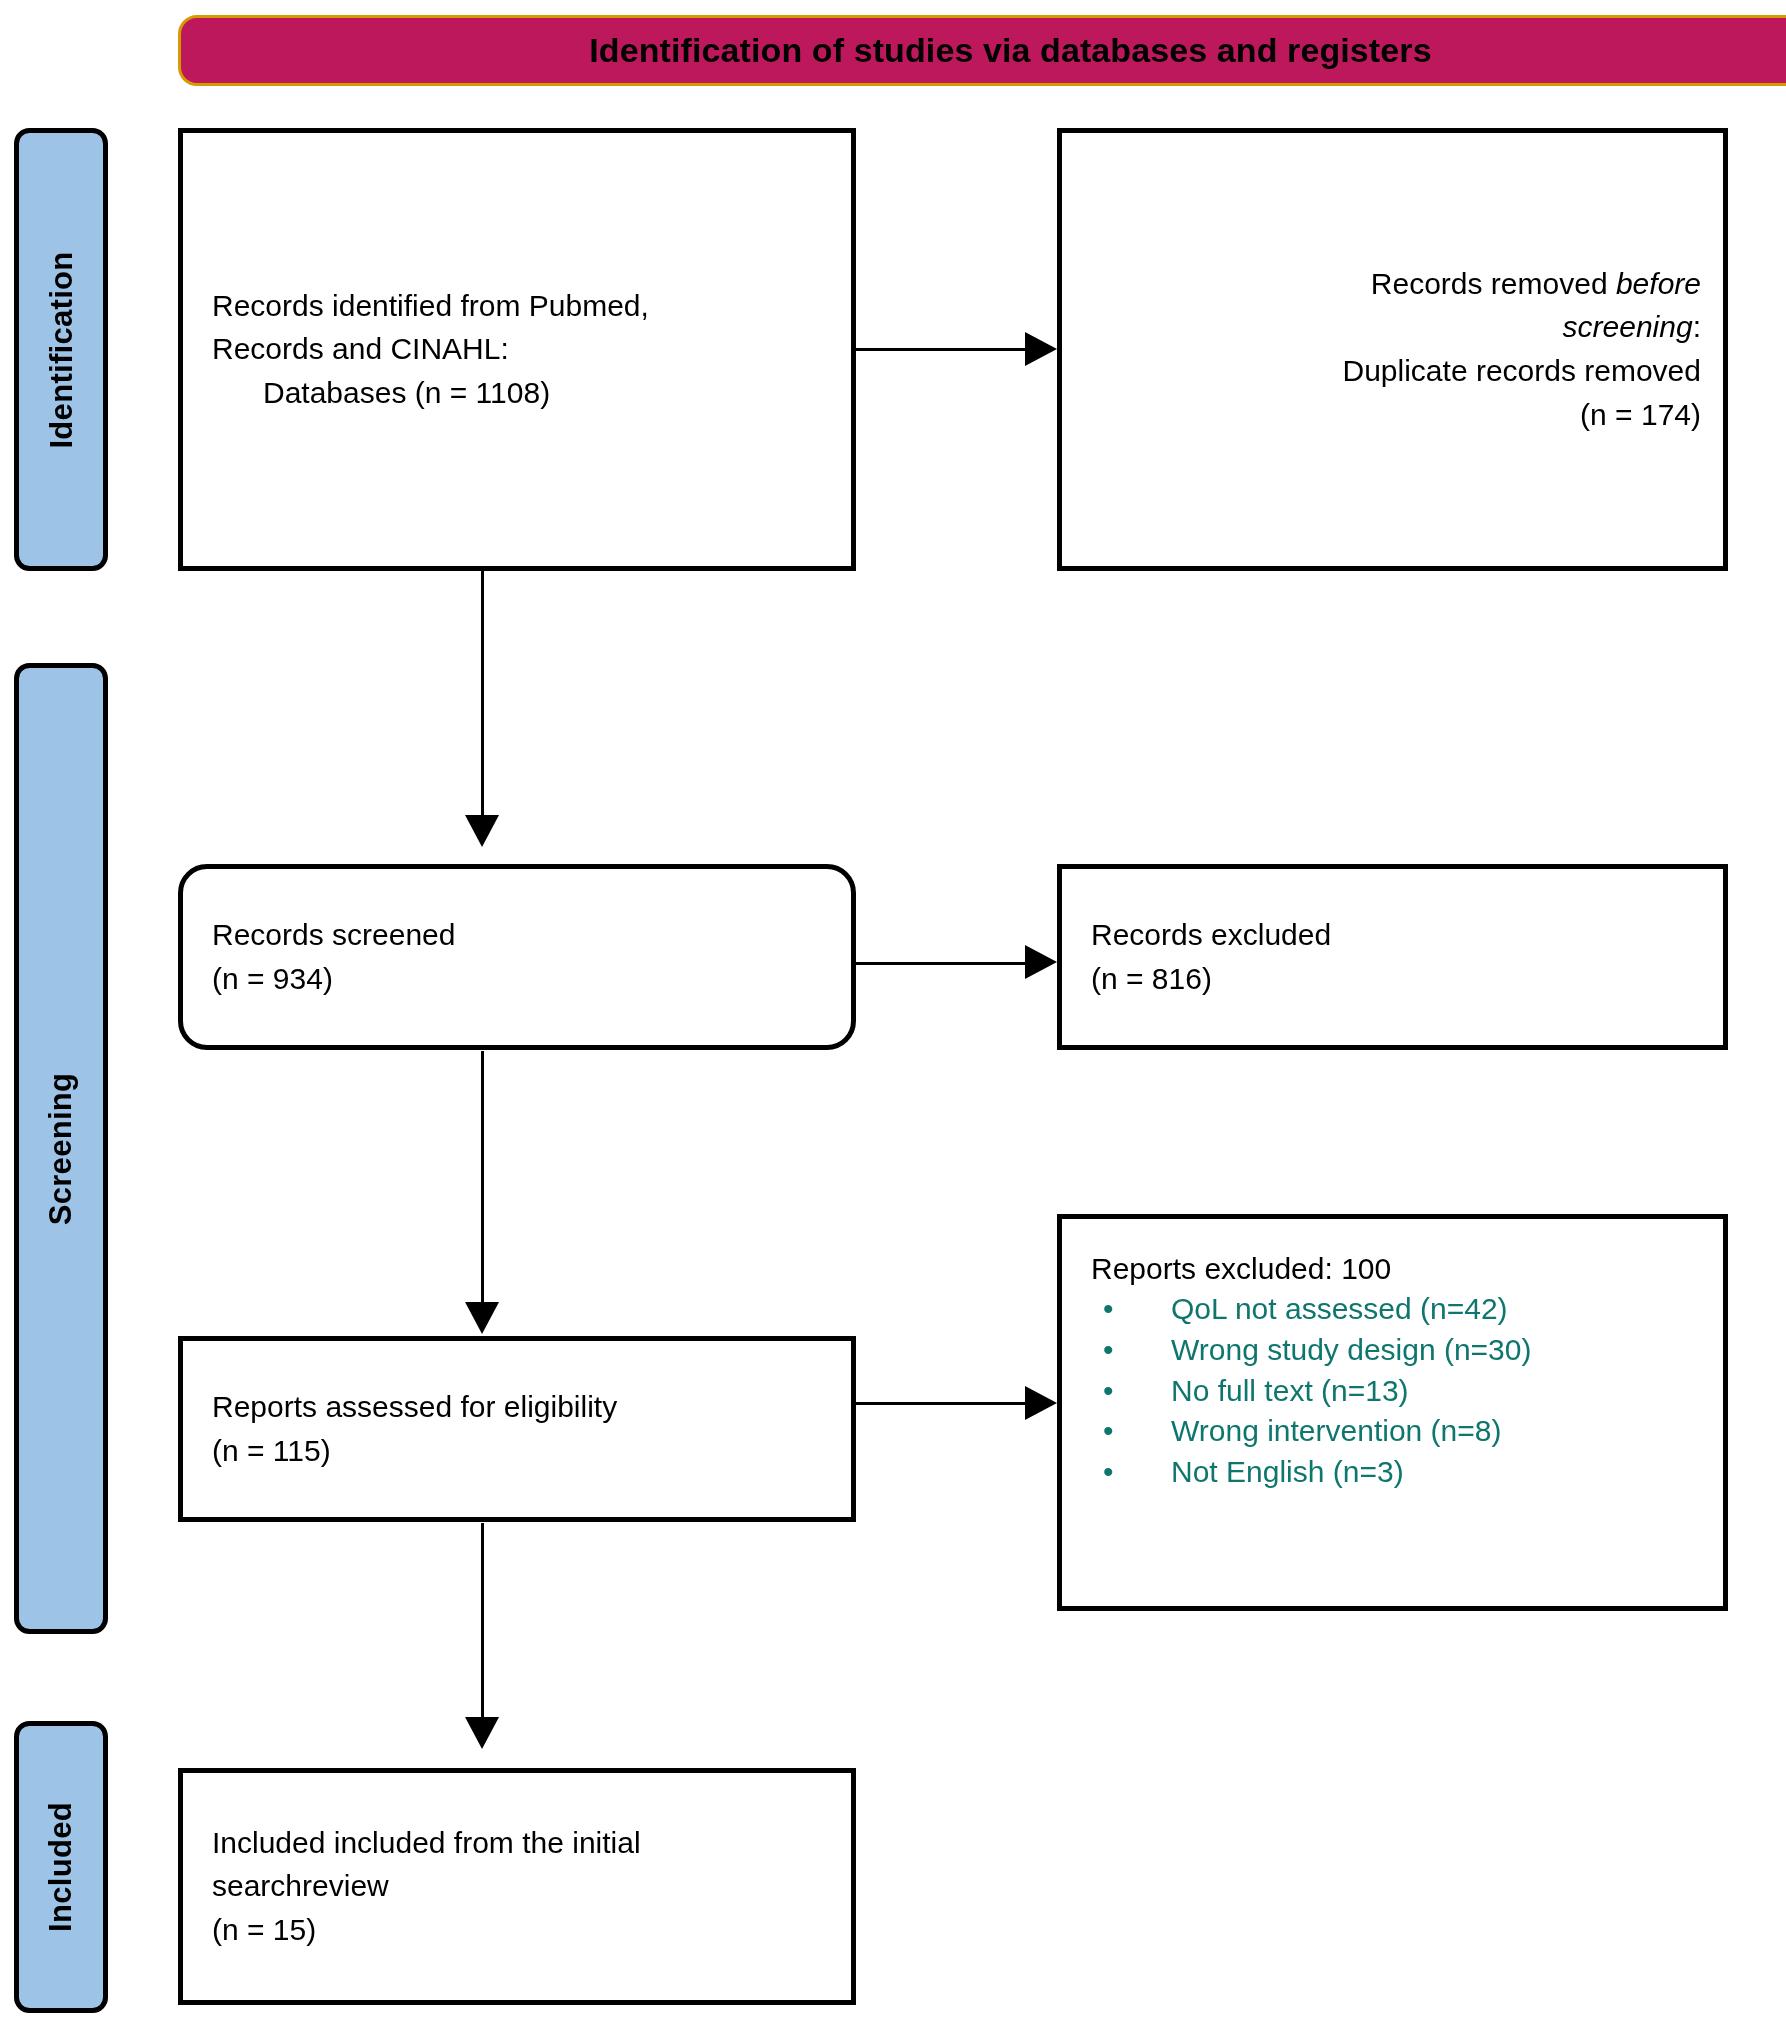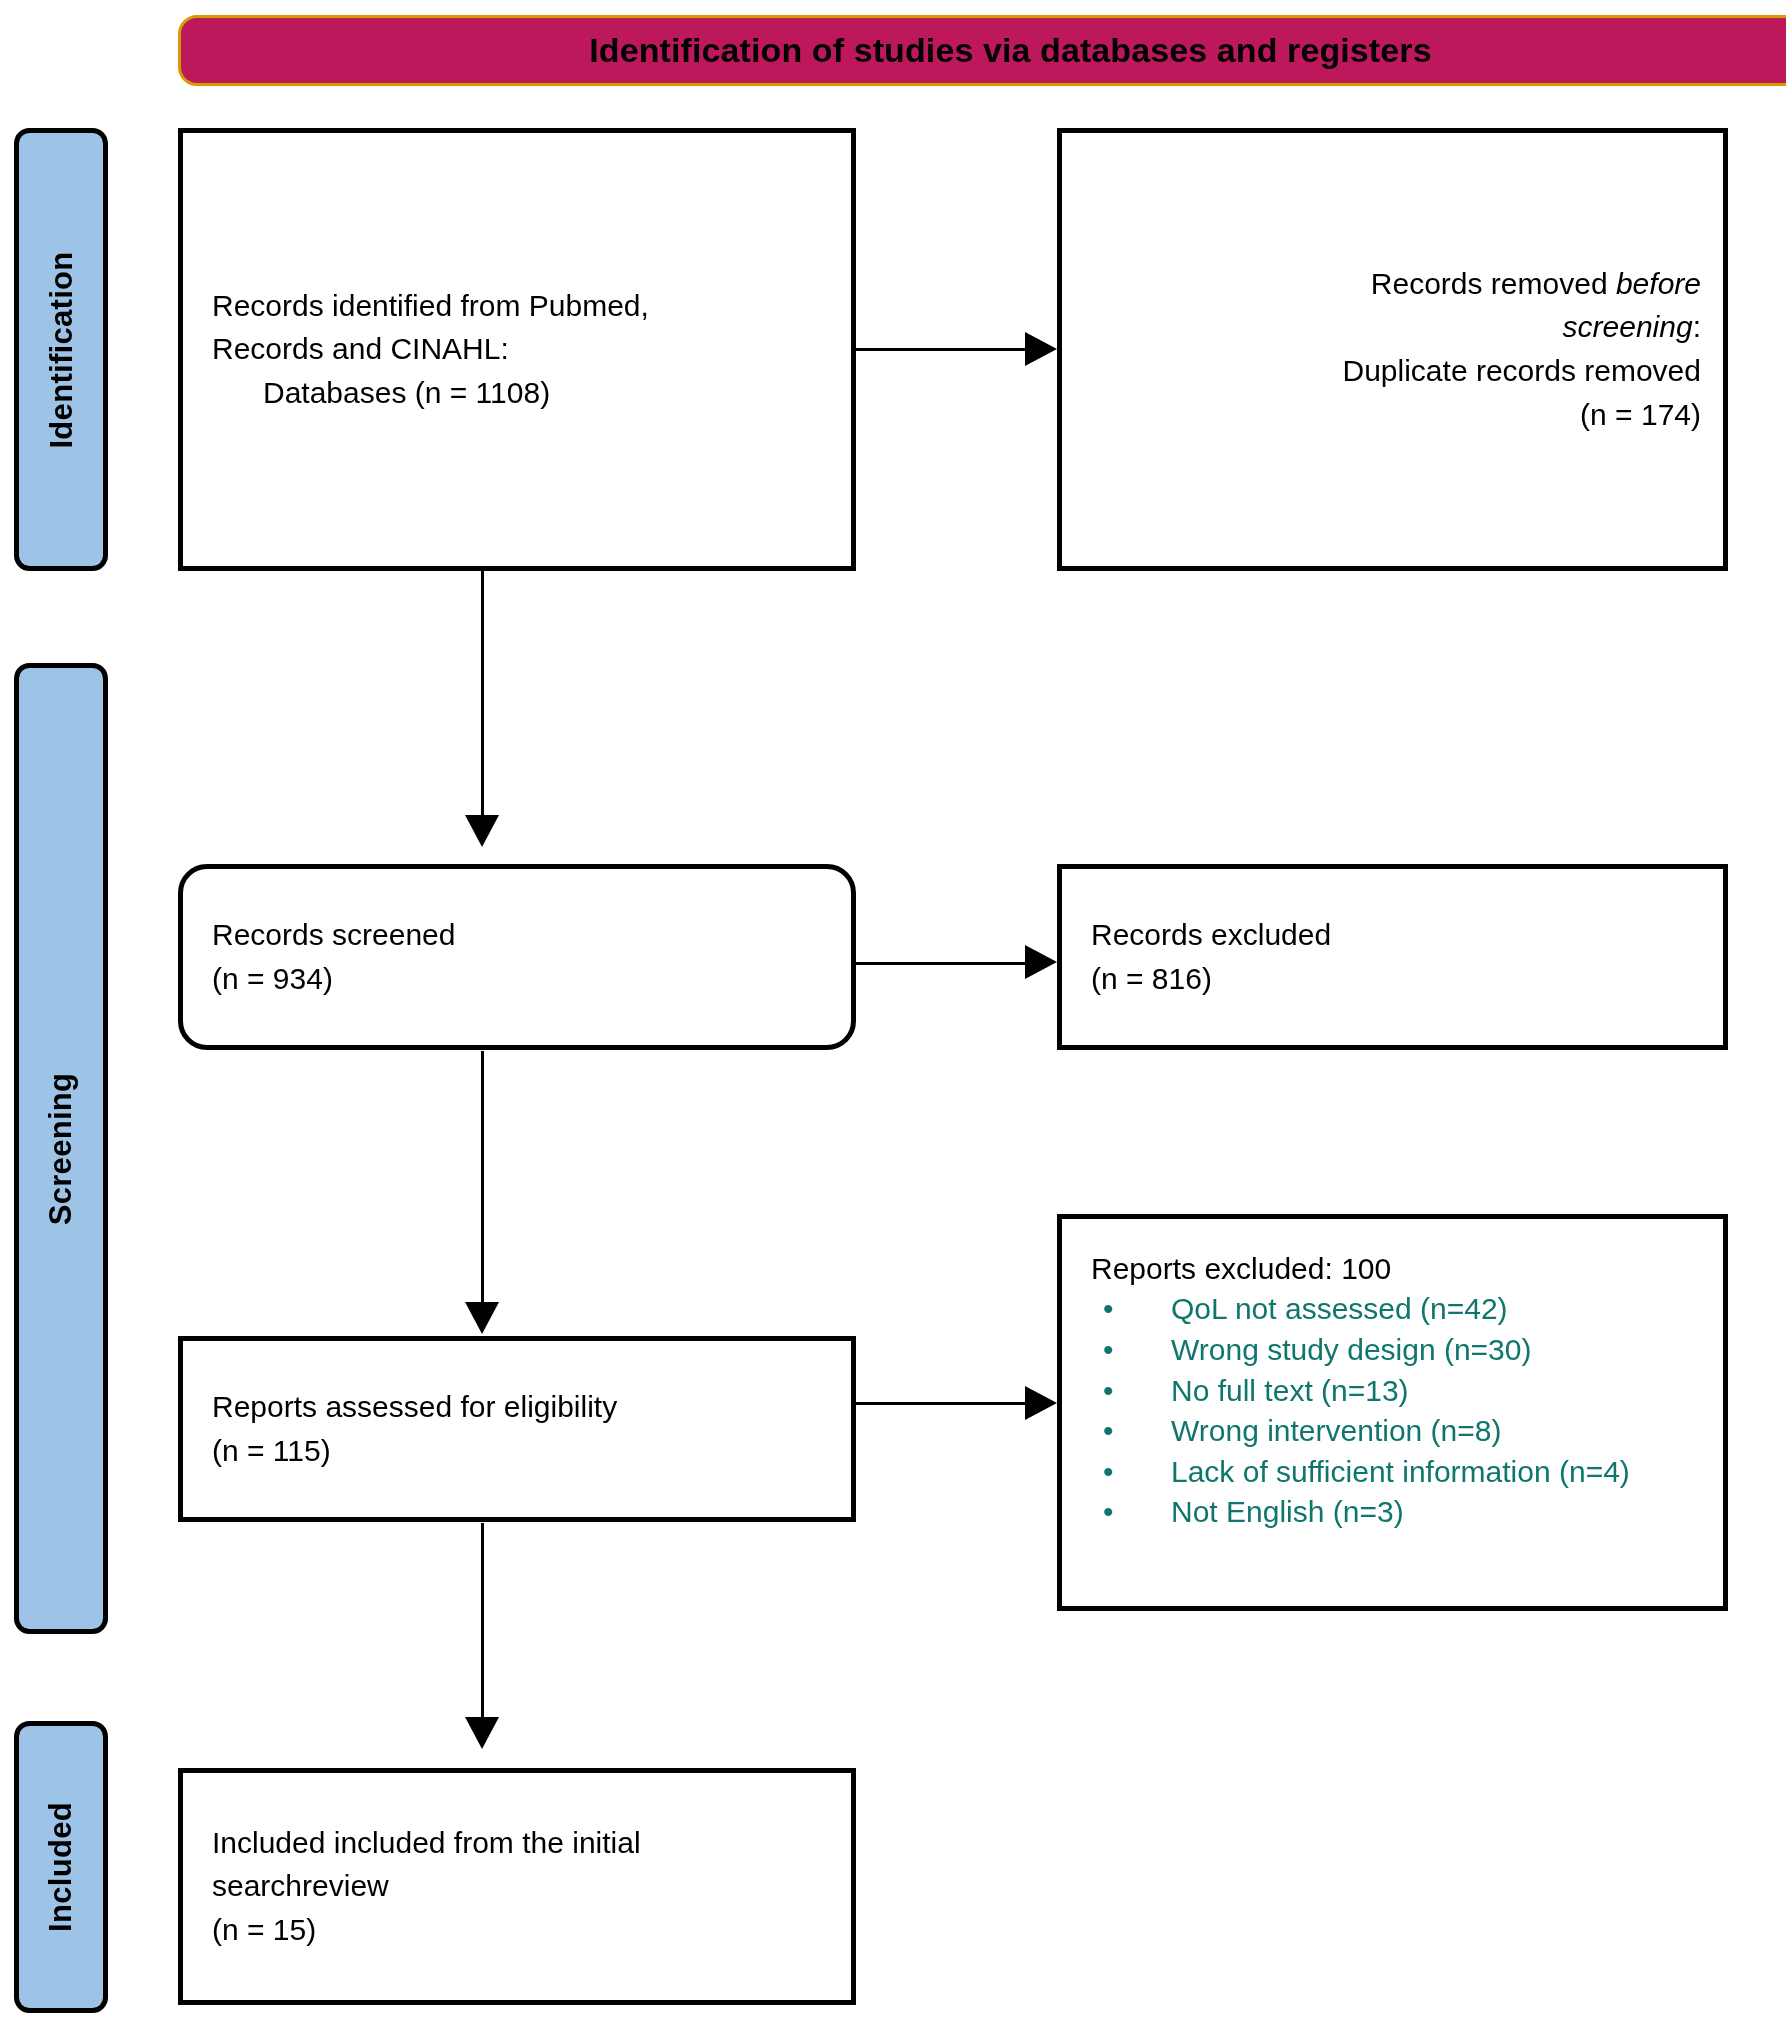--- a/index.html
+++ b/index.html
@@ -225,21 +225,20 @@
   </div>
 
   <div class="pbox" id="box-repexcl">
     <div class="pbox-inner topalign">
       <div class="excl-head">Reports excluded: 100</div>
       <ul class="excl-list">
         <li class="excl-item">QoL not assessed (n=42)</li>
         <li class="excl-item">Wrong study design (n=30)</li>
         <li class="excl-item">No full text (n=13)</li>
         <li class="excl-item">Wrong intervention (n=8)</li>
-        <li class="excl-item">Lack of sufficient information (n=4)</li>
         <li class="excl-item">Not English (n=3)</li>
       </ul>
     </div>
   </div>
 
   <div class="pbox" id="box-included">
     <div class="pbox-inner">
       <div class="ptext">
         <span>Included included from the initial</span><br>
         <span>searchreview</span><br>

